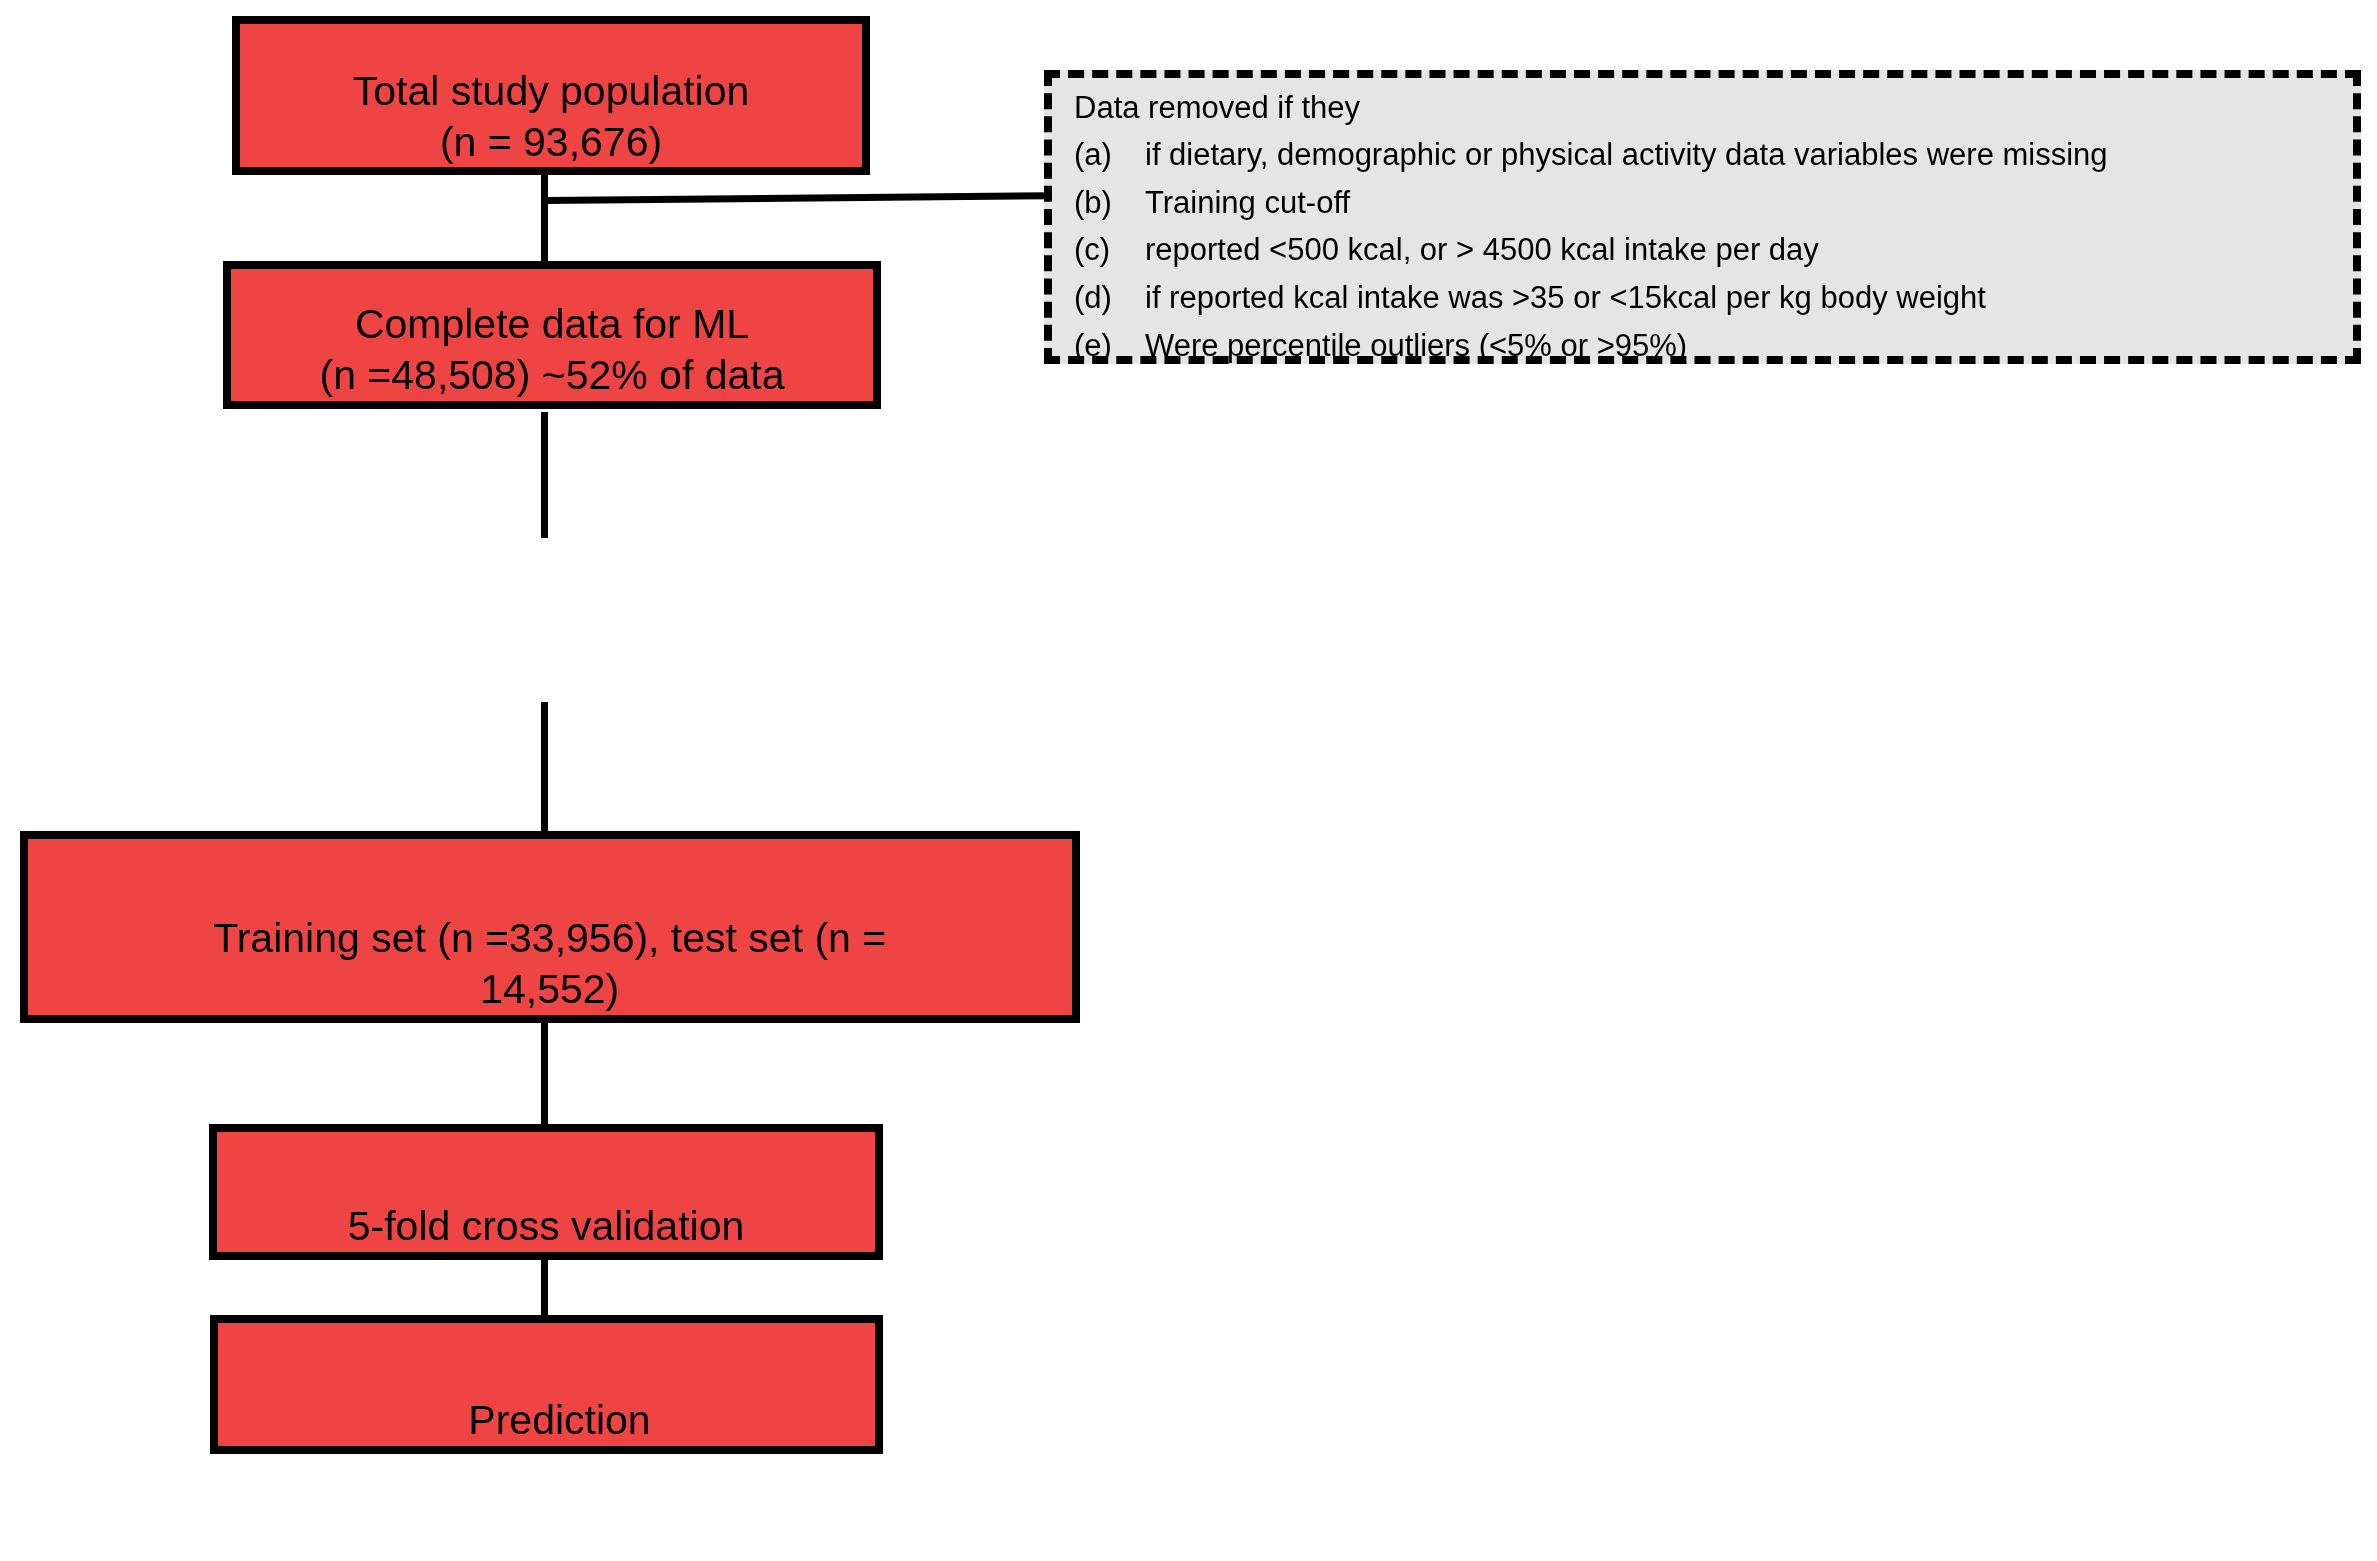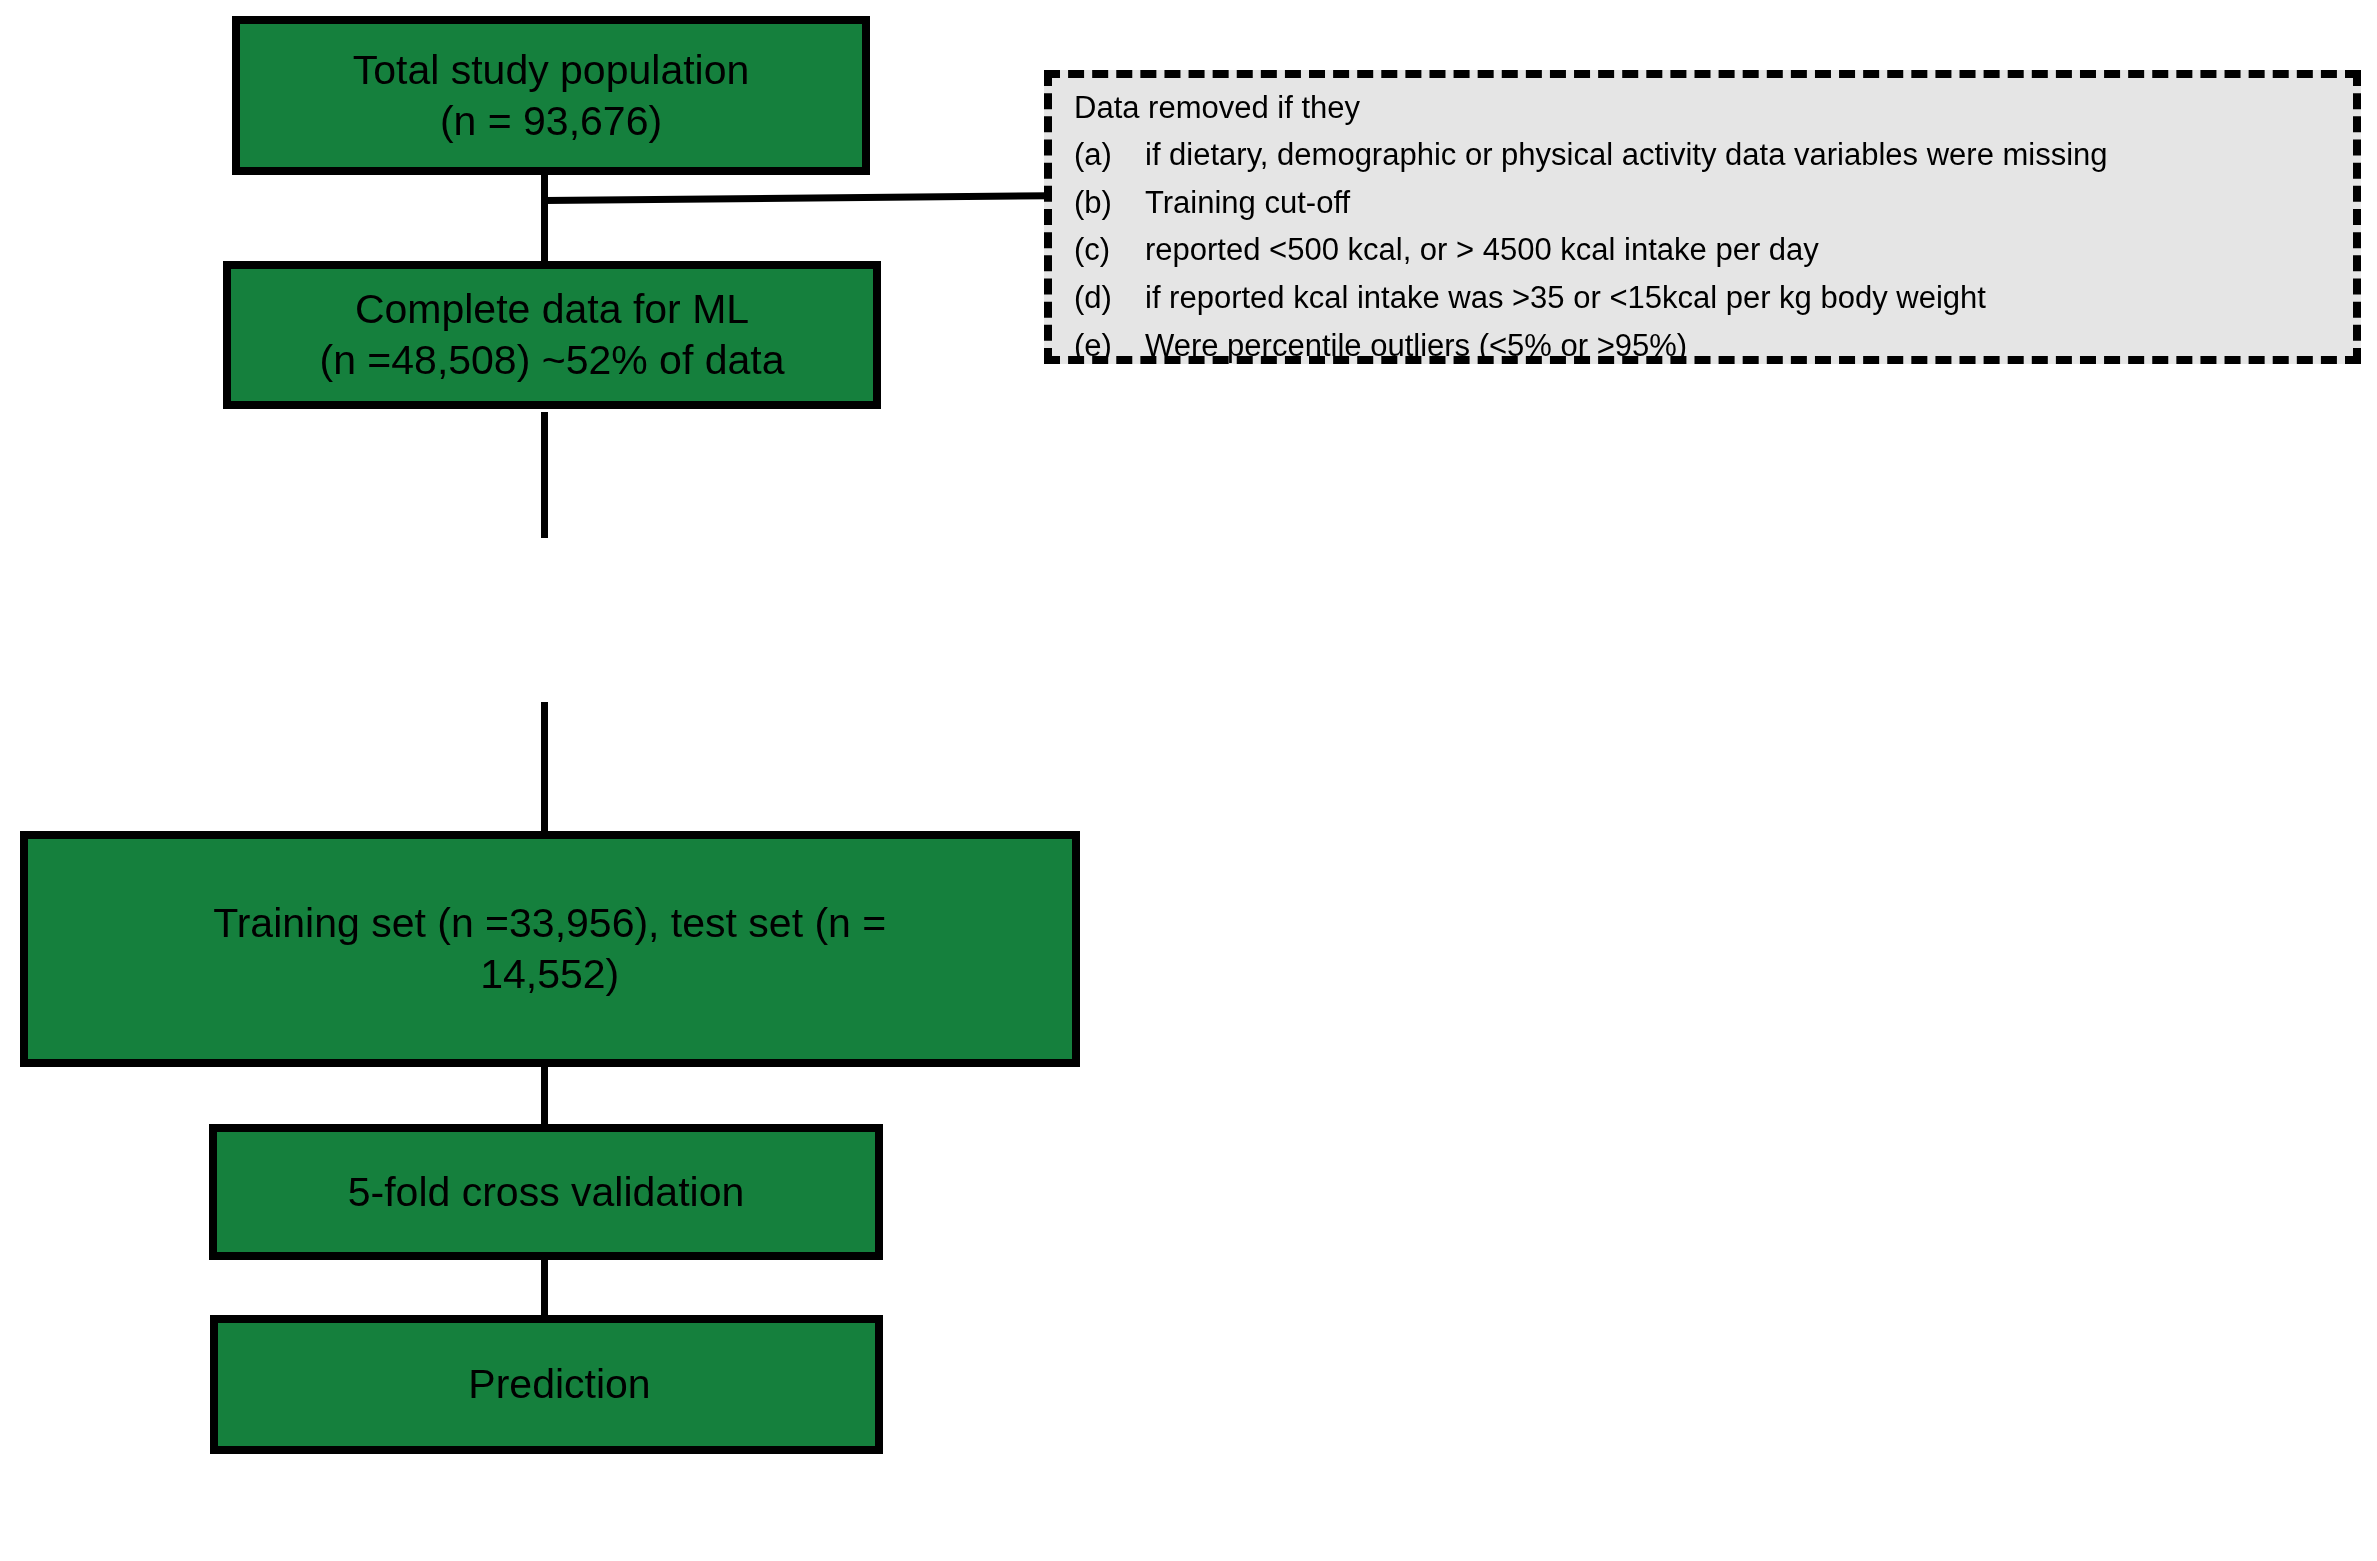--- a/index.html
+++ b/index.html
@@ -15,43 +15,43 @@
   #canvas {
     position: relative;
     width: 2377px;
     height: 1562px;
     background: #ffffff;
     overflow: hidden;
   }
   .flow-box {
     position: absolute;
     box-sizing: border-box;
-    background: #15803d;
+    background: #ef4444;
     border: 8.5px solid #000000;
     display: flex;
-    align-items: center;
+    align-items: flex-end;
     justify-content: center;
     text-align: center;
     z-index: 3;
   }
   .flow-box .box-text {
     display: block;
     width: 100%;
     font-size: 41px;
     line-height: 1.24;
     letter-spacing: 0px;
     white-space: pre-line;
     padding: 0 6.6px;
     box-sizing: border-box;
   }
   
   #box-total-population { left: 232px;  top: 16.4px;   width: 638px;  height: 159px; }
   #box-complete-data    { left: 223px;  top: 261px;  width: 658px; height: 148px; }
   #box-models           { left: 126px;  top: 532px;  width: 853px; height: 177px; }
-  #box-train-test       { left: 19.7px;   top: 831px; width: 1060px; height: 236px; }
+  #box-train-test       { left: 19.7px;   top: 831px; width: 1060px; height: 192px; }
   #box-cross-validation { left: 209px;  top: 1124px; width: 674px; height: 136px; }
   #box-prediction       { left: 210px;  top: 1315px; width: 673px; height: 139px; padding-left: 26px; }
 
   
   #panel-exclusions {
     position: absolute;
     left: 1044px;
     top: 70px;
     width: 1317px;
     height: 294px;

